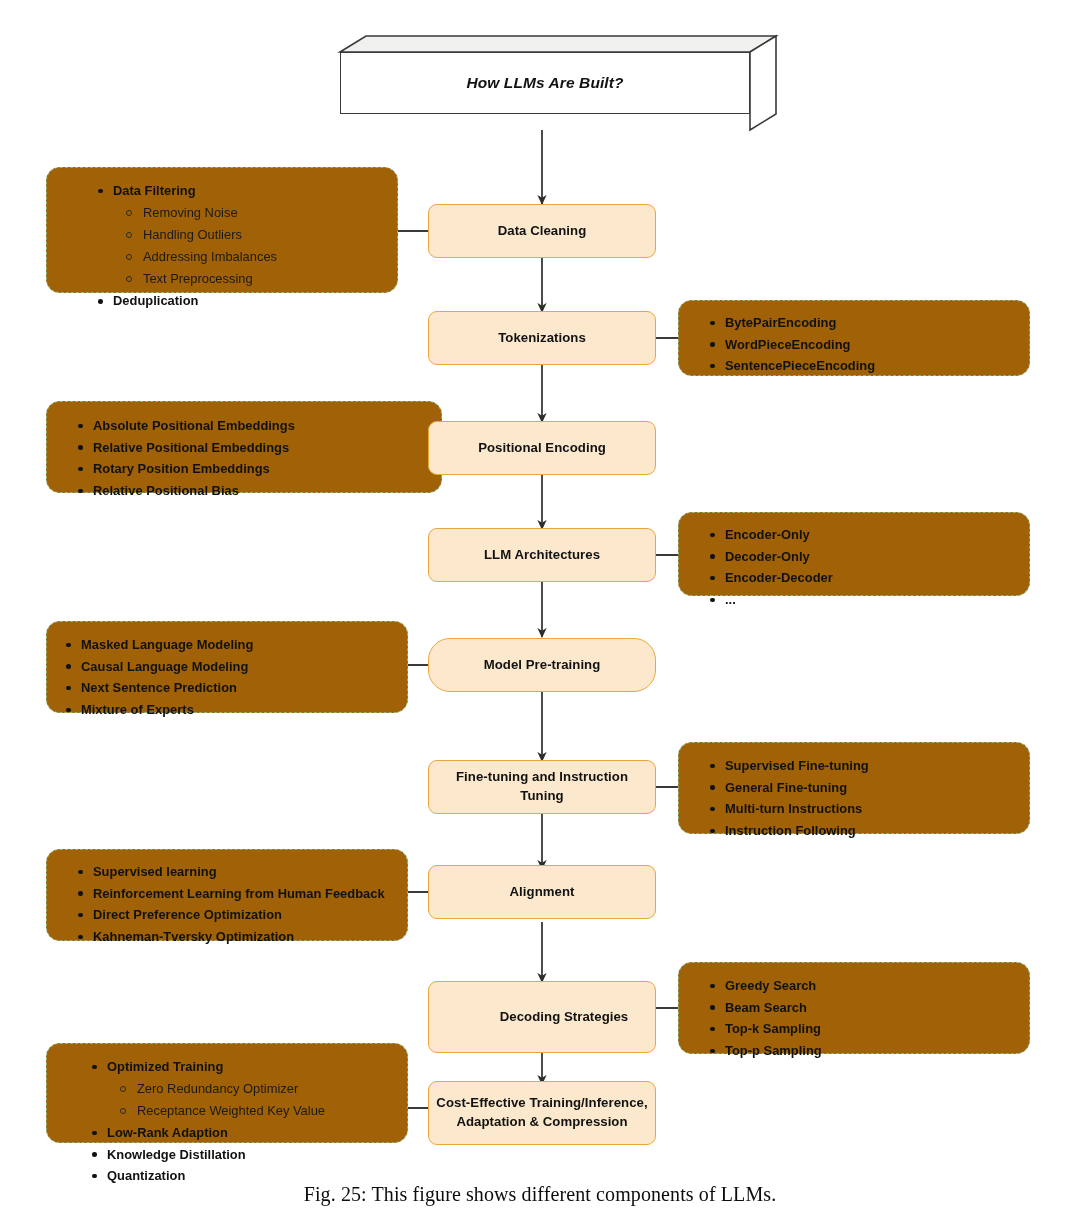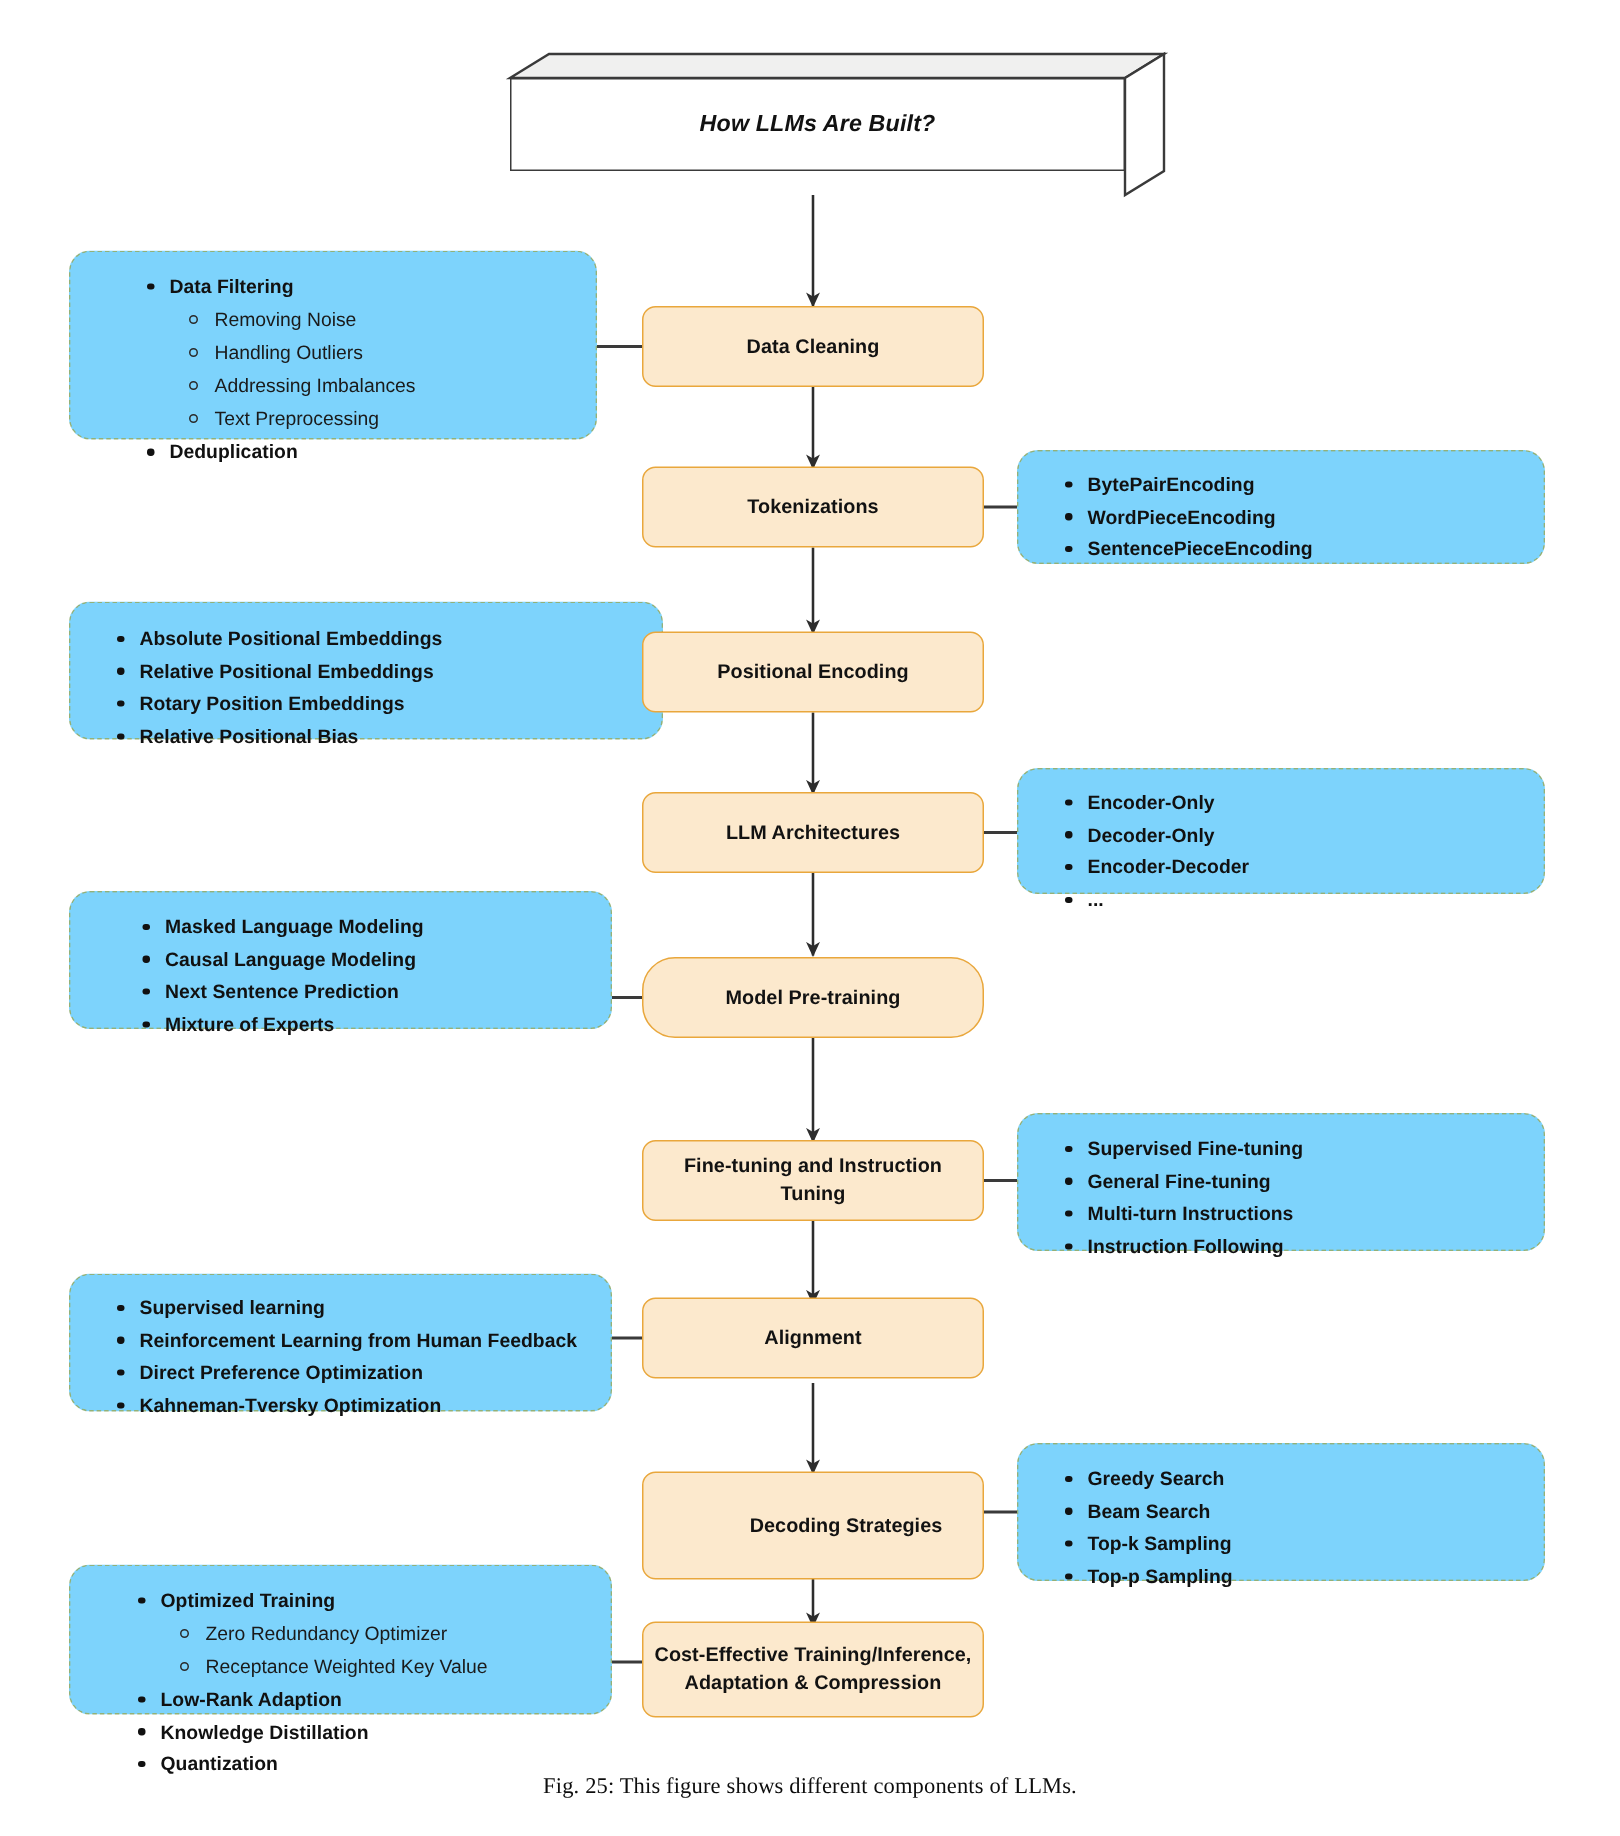--- a/index.html
+++ b/index.html
@@ -68,21 +68,21 @@
     font-weight: bold;
     color: #121212;
     line-height: 1.42;
     letter-spacing: 0.05px;
     padding: 0 6px;
   }
 
   
   .panel {
     position: absolute;
-    background: #7dd3fc;
+    background: #a16207;
     border: 1.7px dashed #93b178;
     border-radius: 14px;
     box-sizing: border-box;
     z-index: 2;
   }
   .panel ul {
     margin: 0;
     padding: 0;
     list-style: none;
   }
@@ -132,21 +132,21 @@
   }
 
   
   .caption {
     position: absolute;
     left: 0;
     top: 1183px;
     width: 1080px;
     text-align: center;
     font-family: "Liberation Serif", serif;
-    font-size: 15px;
+    font-size: 20px;
     color: #0d0d0d;
     letter-spacing: 0.1px;
   }
 </style>
 </head>
 <body>
 
 <div id="figure">
 
   <svg id="svg-layer" viewBox="0 0 1080 1224" xmlns="http://www.w3.org/2000/svg">
@@ -251,21 +251,21 @@
 
   <div class="panel" style="left:678px; top:512px; width:352px; height:84px; padding:11px 0 0 26px;">
     <ul>
       <li class="lvl1"><span class="b-dot"></span><span>Encoder-Only</span></li>
       <li class="lvl1"><span class="b-dot"></span><span>Decoder-Only</span></li>
       <li class="lvl1"><span class="b-dot"></span><span>Encoder-Decoder</span></li>
       <li class="lvl1"><span class="b-dot"></span><span>...</span></li>
     </ul>
   </div>
 
-  <div class="panel" style="left:46px; top:594px; width:362px; height:92px; padding:12px 0 0 43px;">
+  <div class="panel" style="left:46px; top:621px; width:362px; height:92px; padding:12px 0 0 14px;">
     <ul>
       <li class="lvl1"><span class="b-dot"></span><span>Masked Language Modeling</span></li>
       <li class="lvl1"><span class="b-dot"></span><span>Causal Language Modeling</span></li>
       <li class="lvl1"><span class="b-dot"></span><span>Next Sentence Prediction</span></li>
       <li class="lvl1"><span class="b-dot"></span><span>Mixture of Experts</span></li>
     </ul>
   </div>
 
   <div class="panel" style="left:678px; top:742px; width:352px; height:92px; padding:12px 0 0 26px;">
     <ul>

